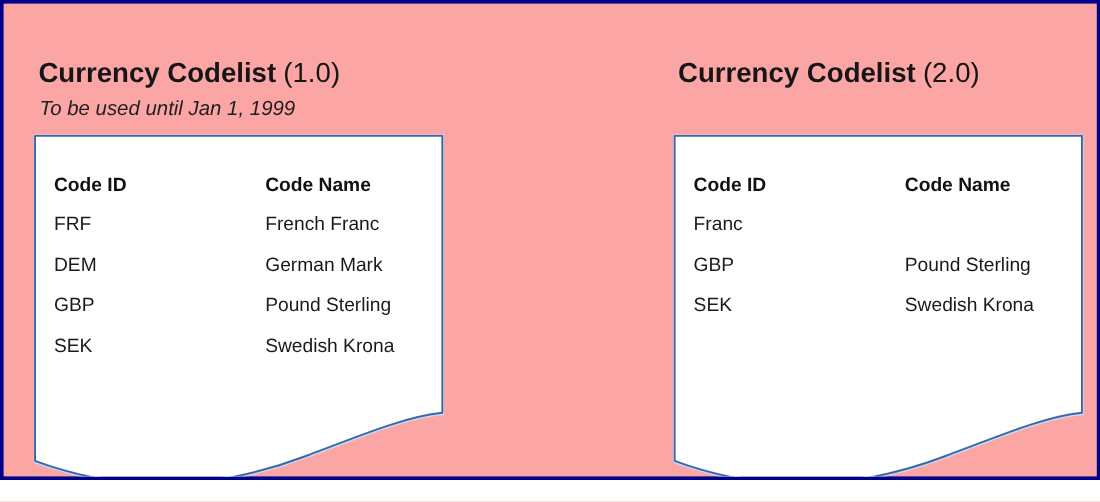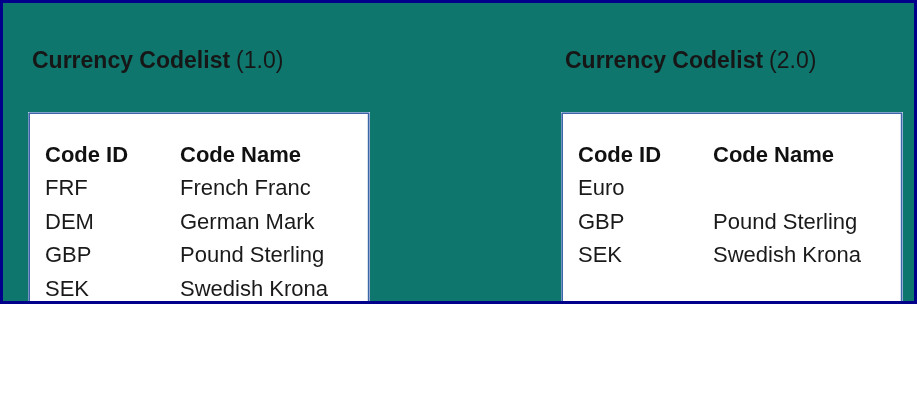--- a/index.html
+++ b/index.html
@@ -1,21 +1,21 @@
 <!DOCTYPE html>
 <html><head>
 <meta charset="utf-8">
 <style>
   html, body { margin: 0; padding: 0; background: #ffffff; }
   .canvas {
     position: relative;
     width: 917px;
-    height: 304px;
+    height: 400px;
     box-sizing: border-box;
-    background: #0f766e;
+    background: #fca5a5;
     border: 3px solid #00008B;
     overflow: hidden;
     font-family: "Liberation Sans", "DejaVu Sans", sans-serif;
     color: #1a1a1a;
     text-decoration: underline;
   }
   .panel {
     position: absolute;
     top: 0;
     width: 342px;
@@ -63,34 +63,36 @@
   .doc-table {
     position: absolute;
     left: 17px;
     top: 26px;
     width: 305px;
   }
   .row {
     display: flex;
     align-items: center;
     height: 33.5px;
-    font-size: 22px;
+    font-size: 16px;
     white-space: nowrap;
+    gap: 41px;
   }
   .row .c1 { width: 135px; flex: 0 0 135px; }
   .row .c2 { flex: 1; }
   .row.header { font-weight: 700; color: #111111; }
 </style>
 </head>
 <body>
 
 <div class="canvas">
 
   <section class="panel panel-left">
     <h2 class="title"><strong>Currency Codelist</strong><span class="version">(1.0)</span></h2>
+    <p class="subtitle">To be used until Jan 1, 1999</p>
 
     <div class="doc">
       <svg width="342" height="300" viewBox="0 0 342 300">
         <path d="M 1.2 1.2 H 340.6 V 232 C 311 235 277 249 227 268 C 177 287 117 297 71 290 C 42 285 17 278 1.2 272 Z" fill="none" stroke-width="4" stroke-linejoin="round" stroke="#CBD8EE"></path>
         <path d="M 1.2 1.2 H 340.6 V 232 C 311 235 277 249 227 268 C 177 287 117 297 71 290 C 42 285 17 278 1.2 272 Z" stroke-width="1.6" stroke-linejoin="round" fill="#ffffff" stroke="#3D66A8"></path>
       </svg>
 
       <div class="doc-table">
         <div class="row header">
           <span class="c1">Code ID</span>
@@ -124,21 +126,21 @@
         <path d="M 1.2 1.2 H 340.6 V 232 C 311 235 277 249 227 268 C 177 287 117 297 71 290 C 42 285 17 278 1.2 272 Z" fill="none" stroke-width="4" stroke-linejoin="round" stroke="#CBD8EE"></path>
         <path d="M 1.2 1.2 H 340.6 V 232 C 311 235 277 249 227 268 C 177 287 117 297 71 290 C 42 285 17 278 1.2 272 Z" stroke-width="1.6" stroke-linejoin="round" fill="#ffffff" stroke="#3D66A8"></path>
       </svg>
 
       <div class="doc-table">
         <div class="row header">
           <span class="c1">Code ID</span>
           <span class="c2">Code Name</span>
         </div>
         <div class="row">
-          <span class="c2">Euro</span>
+          <span class="c2">Franc</span>
         </div>
         <div class="row">
           <span class="c1">GBP</span>
           <span class="c2">Pound Sterling</span>
         </div>
         <div class="row">
           <span class="c1">SEK</span>
           <span class="c2">Swedish Krona</span>
         </div>
       </div>

